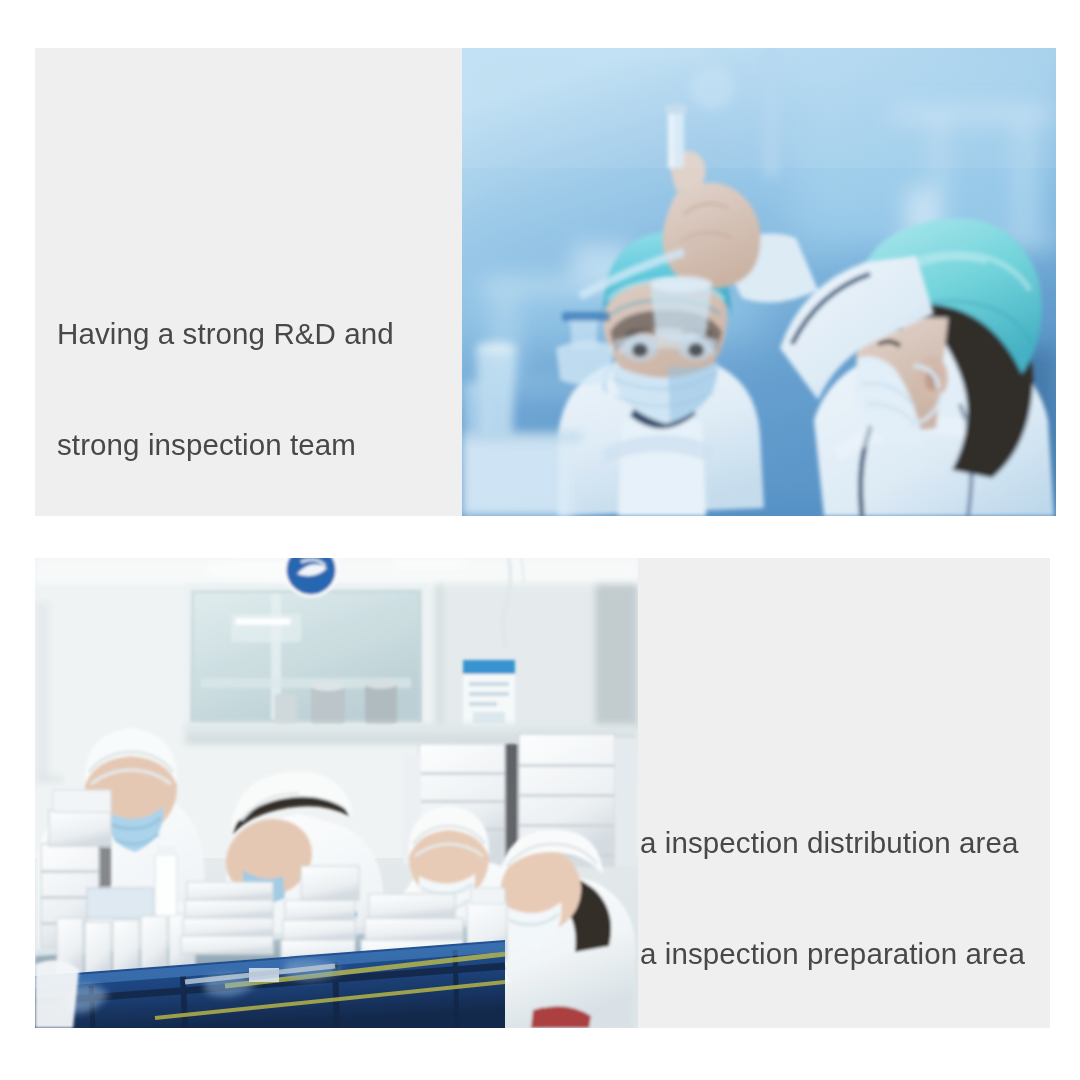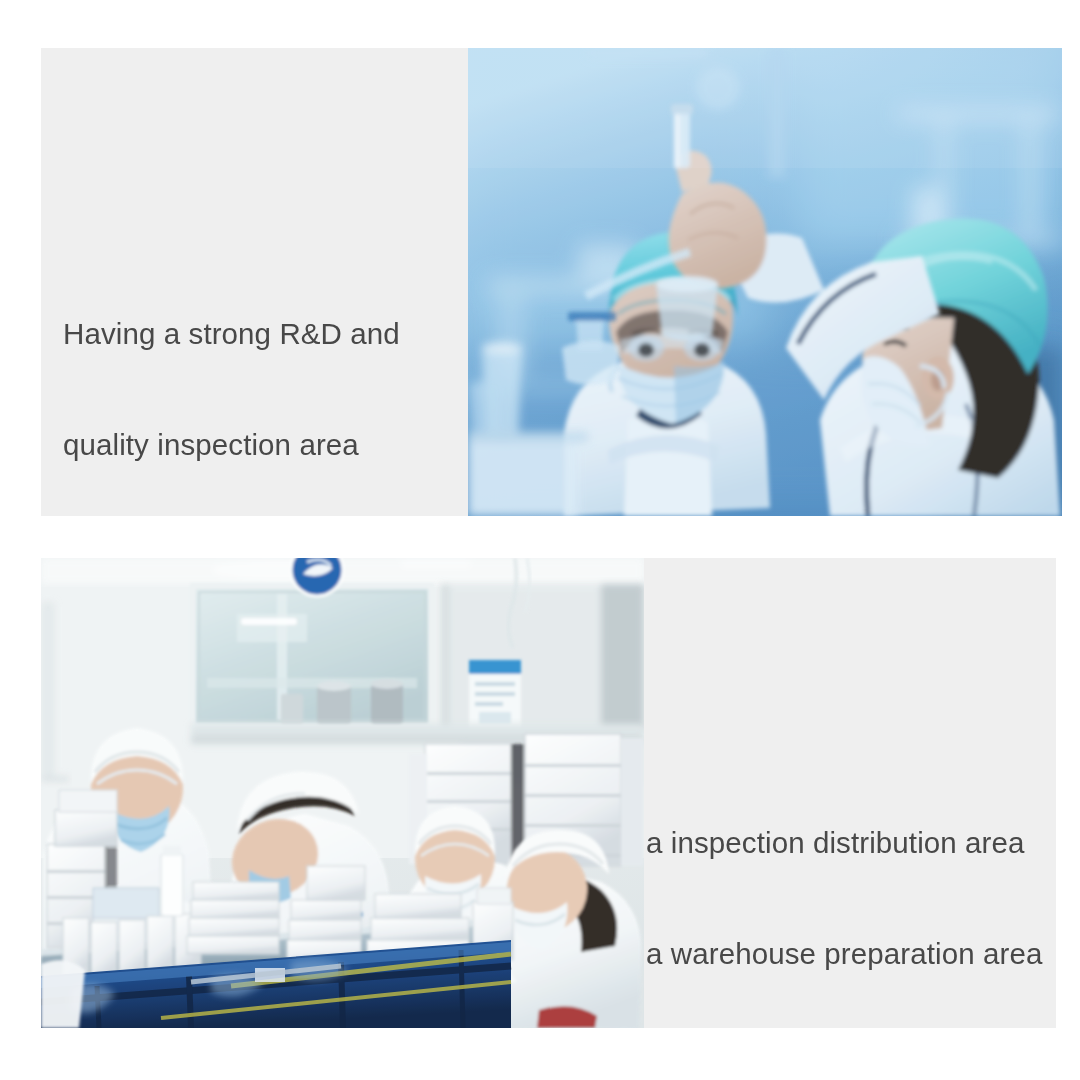--- a/index.html
+++ b/index.html
@@ -14,21 +14,20 @@
     position: relative;
     overflow: hidden;
     font-family: "Liberation Sans", "DejaVu Sans", sans-serif;
     -webkit-font-smoothing: antialiased;
   }
 
   .page {
     position: absolute;
     inset: 0;
     background: #ffffff;
-    margin-left: 6px;
   }
 
   
   .panel {
     position: absolute;
     background: #efefef;
     overflow: hidden;
   }
   #panel-top {
     left: 35px;
@@ -84,21 +83,21 @@
 </style>
 </head>
 <body>
 
 <div class="page">
 
   <div class="panel" id="panel-top">
 
     <div class="caption" id="caption-top">
       <span class="caption-line">Having a strong R&amp;D and</span>
-      <span class="caption-line">quality inspection area</span>
+      <span class="caption-line">strong inspection team</span>
     </div>
 
     <div class="photo" id="photo-lab">
       <svg viewBox="0 0 594 468" preserveAspectRatio="none" aria-hidden="true">
         <defs>
           <linearGradient id="labBg" x1="0" y1="0" x2="0.35" y2="1">
             <stop offset="0%" stop-color="#8cc0e4"></stop>
             <stop offset="45%" stop-color="#74aed9"></stop>
             <stop offset="100%" stop-color="#4e87bb"></stop>
           </linearGradient>
@@ -294,21 +293,21 @@
         <rect x="0" y="0" width="594" height="468" fill="#4ea0d8" opacity="0.10"></rect>
         <rect x="0" y="0" width="594" height="120" fill="#ffffff" opacity="0.07"></rect>
       </svg>
     </div>
   </div>
 
   <div class="panel" id="panel-bottom">
 
     <div class="caption" id="caption-bottom">
       <span class="caption-line">a inspection distribution area</span>
-      <span class="caption-line">a warehouse preparation area</span>
+      <span class="caption-line">a inspection preparation area</span>
     </div>
 
     <div class="photo" id="photo-warehouse">
       <svg viewBox="0 0 603 470" preserveAspectRatio="none" aria-hidden="true">
         <defs>
           <linearGradient id="wallG" x1="0" y1="0" x2="0.2" y2="1">
             <stop offset="0%" stop-color="#f6f8f8"></stop>
             <stop offset="55%" stop-color="#e9edee"></stop>
             <stop offset="100%" stop-color="#dfe5e7"></stop>
           </linearGradient>

